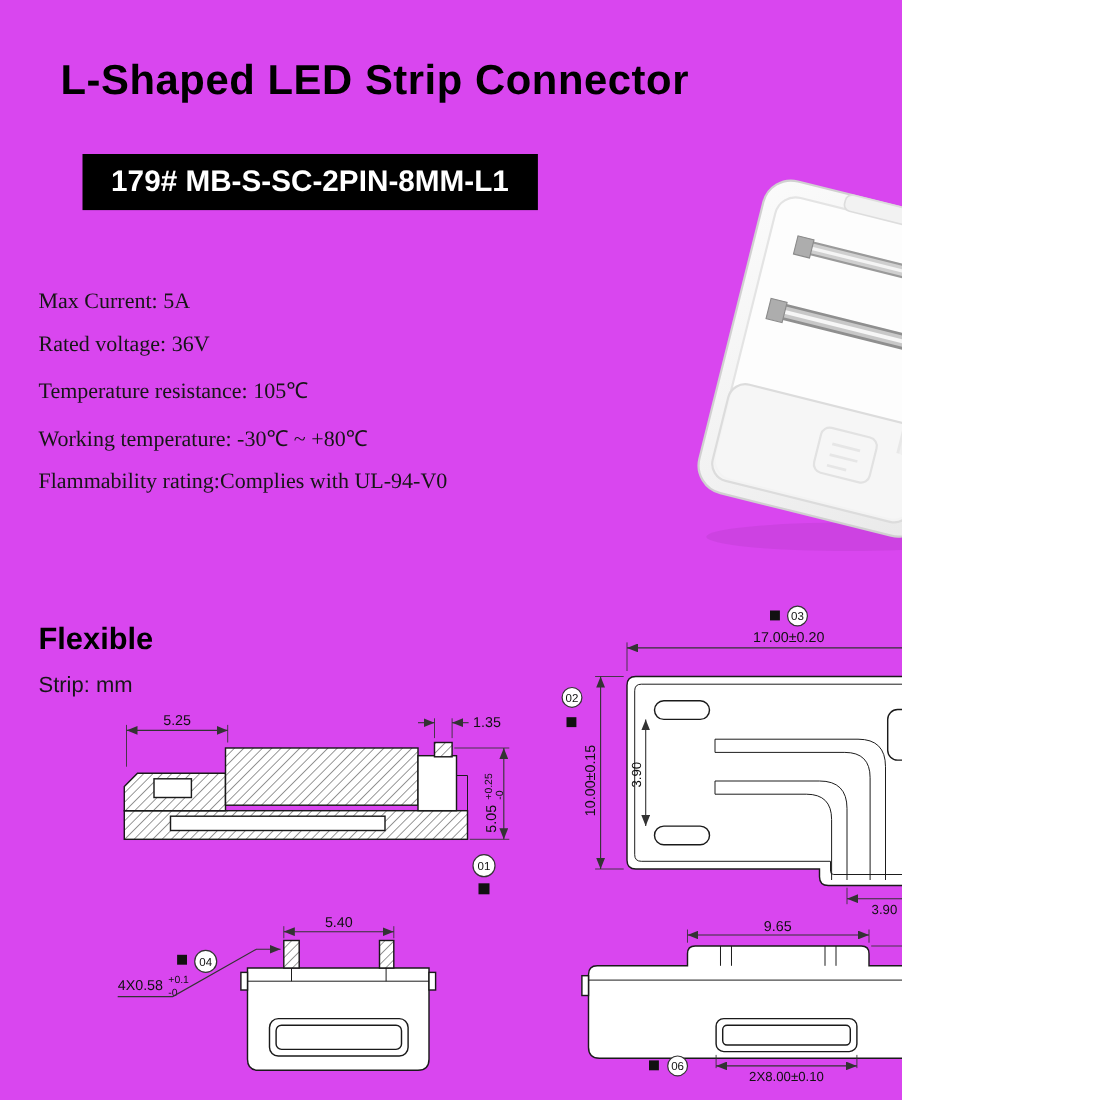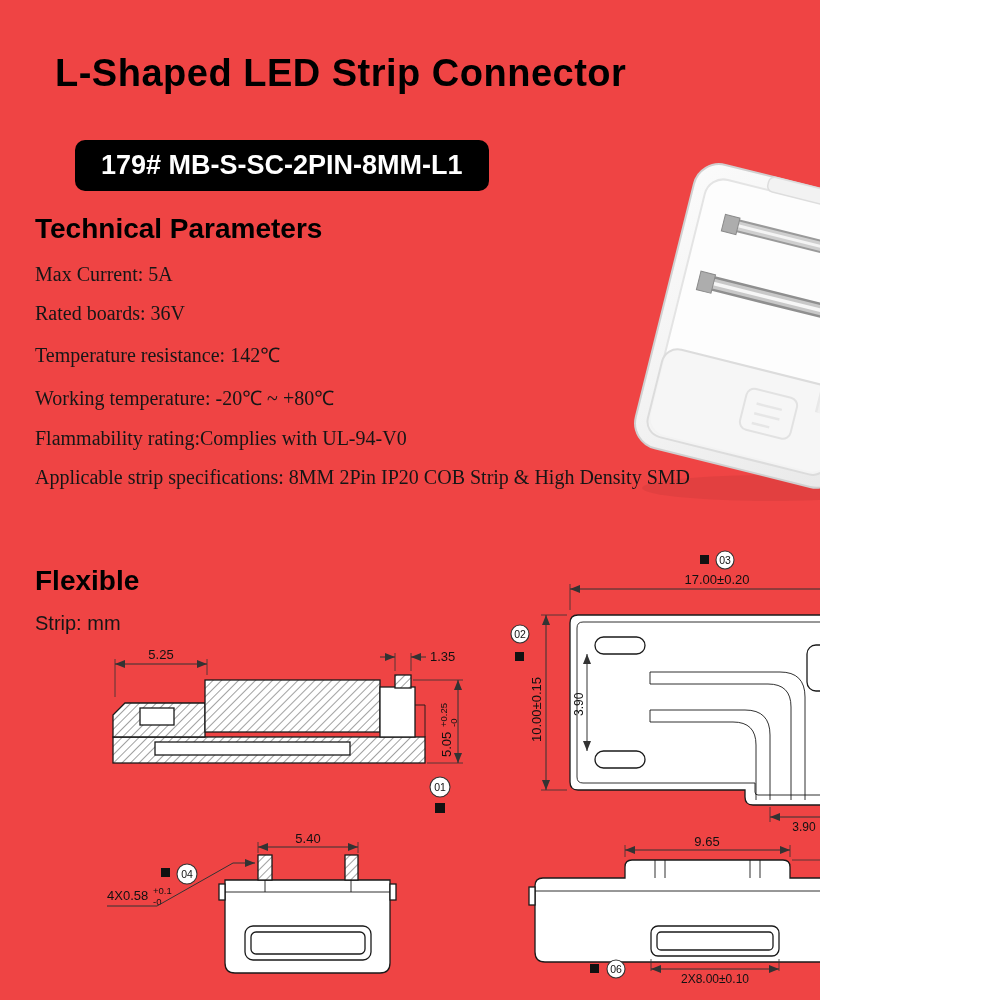--- a/index.html
+++ b/index.html
@@ -1,24 +1,24 @@
 <!DOCTYPE html>
 <html><head>
 <meta charset="utf-8">
 <style>
   * { margin:0; padding:0; box-sizing:border-box; }
   html,body { background:#fff; }
   body { width:1000px; height:1000px; font-family:"Liberation Sans", sans-serif; color:#111; }
-  .page { position:relative; width:820px; height:1000px; background:#ef4444; overflow:hidden; }
+  .page { position:relative; width:820px; height:1000px; background:#d946ef; overflow:hidden; }
   .abs { position:absolute; }
   svg { overflow:visible; }
 
   .title { left:55px; top:52px; font-size:38px; font-weight:700; letter-spacing:.5px; color:#000; }
   .badge { left:75px; top:140px; background:#000; color:#fff; font-size:27px; font-weight:700;
-           padding:10px 26px; border-radius:10px; white-space:nowrap; }
+           padding:10px 26px; border-radius:0; white-space:nowrap; }
   .tech-heading { left:35px; top:213px; font-size:28px; font-weight:700; color:#000; }
   .tech-lines { left:35px; top:247px; width:830px; }
   .tech-lines p { font-size:20px; margin:16px 0 16px 0; white-space:nowrap; color:#161616;font-family:Liberation Serif, serif; }
   .dim-heading { left:35px; top:565px; font-size:28px; font-weight:700; color:#000; }
   .unit { left:35px; top:612px; font-size:20px; color:#161616; }
 
   .part  { stroke:#1a1a1a; stroke-width:1.3; fill:#fff; }
   .parth { stroke:#1a1a1a; stroke-width:1.3; fill:url(#hatch); }
   .thin  { stroke:#1a1a1a; stroke-width:.9; fill:none; }
   .dline { stroke:#333; stroke-width:1; fill:none; }
@@ -49,29 +49,27 @@
         <stop offset="0" stop-color="#fbfbfb"></stop>
         <stop offset="1" stop-color="#e9e9e9"></stop>
       </linearGradient>
     </defs>
   </svg>
 
   <h1 class="abs title">L-Shaped LED Strip Connector</h1>
 
   <div class="abs badge">179# MB-S-SC-2PIN-8MM-L1</div>
 
-  <h2 class="abs tech-heading">Technical Parameters</h2>
 
   <div class="abs tech-lines">
     <p>Max Current: 5A</p>
-    <p>Rated boards: 36V</p>
-    <p>Temperature resistance: 142℃</p>
-    <p>Working temperature: -20℃ ~ +80℃</p>
+    <p>Rated voltage: 36V</p>
+    <p>Temperature resistance: 105℃</p>
+    <p>Working temperature: -30℃ ~ +80℃</p>
     <p>Flammability rating:Complies with UL-94-V0</p>
-    <p>Applicable strip specifications: 8MM  2Pin IP20 COB Strip &amp; High Density SMD</p>
   </div>
 
   
   <svg class="abs" style="left:612px; top:158px;" width="310" height="350" viewBox="0 0 310 350">
     <ellipse cx="160" cy="330" rx="130" ry="13" fill="rgba(0,0,0,0.05)"></ellipse>
     <g transform="rotate(14 155 175)">
       <rect x="48" y="22" width="212" height="292" rx="26" fill="url(#bodyGrad)" stroke="#d0d0d0" stroke-width="2"></rect>
       <rect x="61" y="36" width="186" height="264" rx="19" fill="#fdfdfd" stroke="#e4e4e4" stroke-width="2"></rect>
       <rect x="120" y="22" width="62" height="15" rx="6" fill="#f2f2f2" stroke="#dddddd" stroke-width="1.5"></rect>
 

